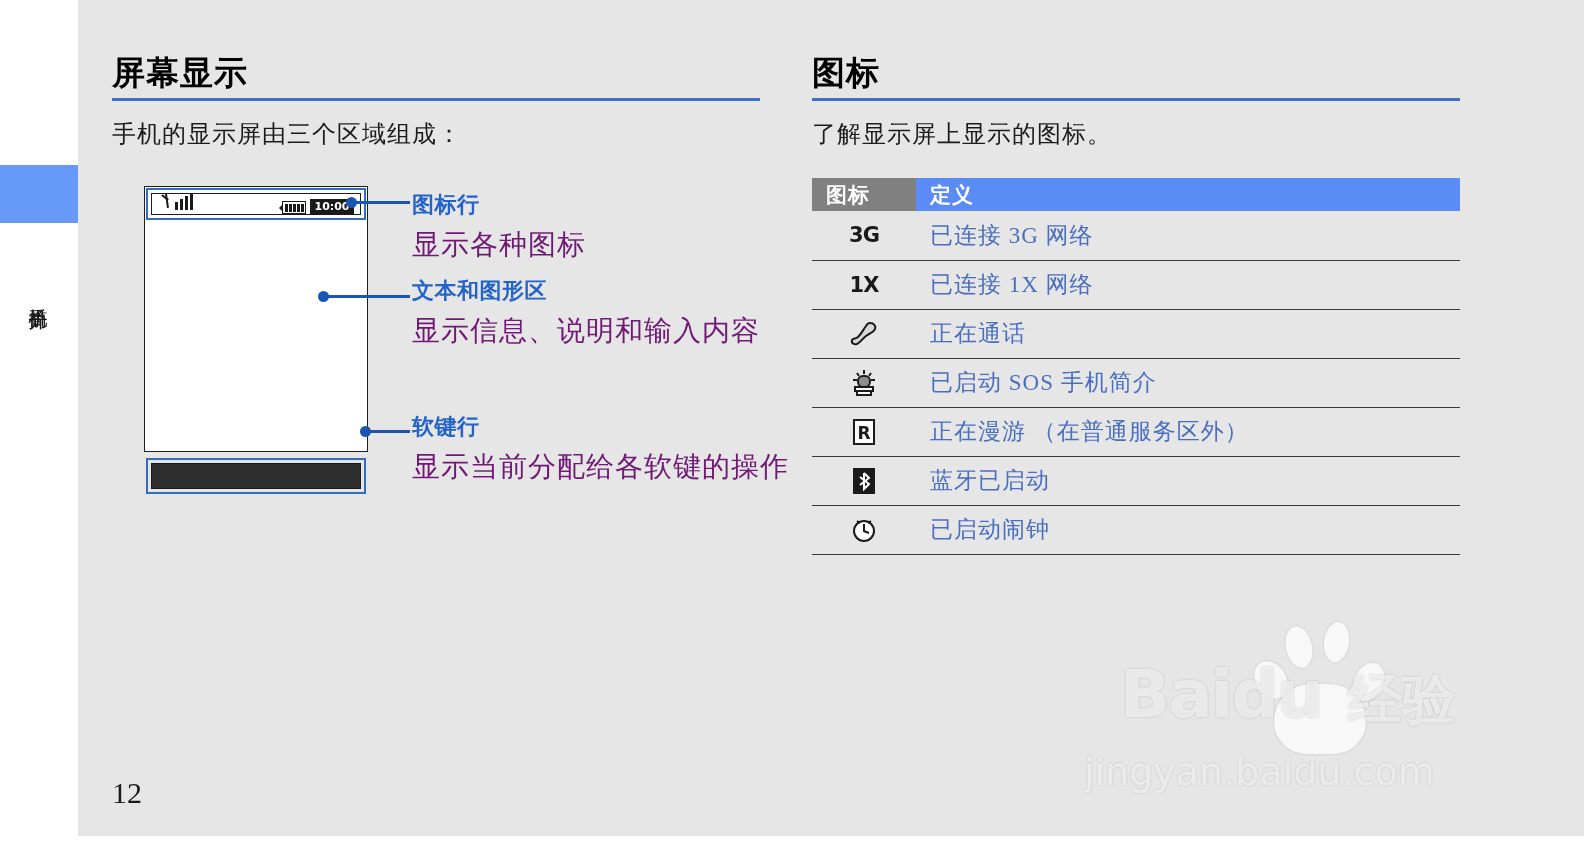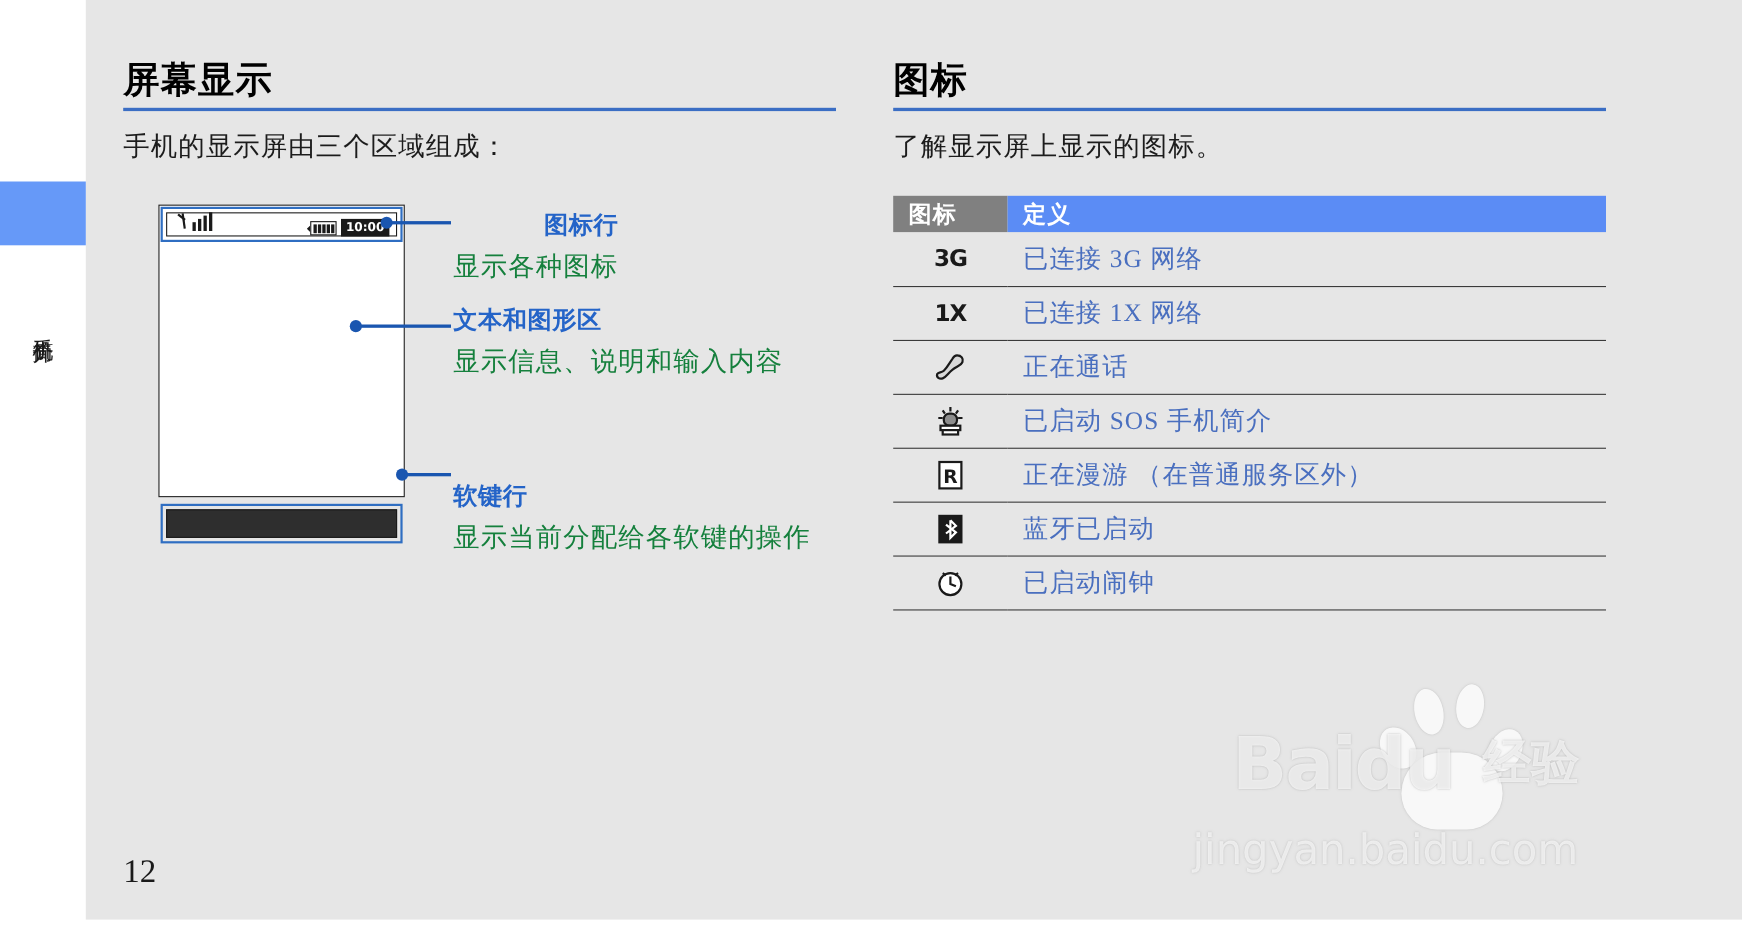--- a/index.html
+++ b/index.html
@@ -174,22 +174,22 @@
   .callout .ct {
     font-family: "DejaVu Sans", sans-serif;
     font-weight: bold;
     font-size: 22px;
     color: #2464c8;
     letter-spacing: 0.5px;
     white-space: nowrap;
   }
   .callout .cd {
     margin-top: 6px;
-    font-size: 24px;
-    color: #15803d;
+    font-size: 28px;
+    color: #701a75;
     letter-spacing: 1px;
     white-space: nowrap;
   }
 
   
   .icon-table {
     position: absolute; left: 0; top: 178px;
     width: 648px;
   }
   .itbl { width: 648px; border-collapse: collapse; }
@@ -264,21 +264,21 @@
     font-size: 66px;
     color: rgba(255,255,255,0.70);
     text-shadow: 0 0 2px rgba(140,140,140,0.55);
     letter-spacing: -2px;
     white-space: nowrap;
   }
   .wm-cn {
     position: absolute; left: 268px; top: 44px;
     font-family: "DejaVu Sans", sans-serif;
     font-weight: bold;
-    font-size: 44px;
+    font-size: 54px;
     color: rgba(255,255,255,0.70);
     text-shadow: 0 0 2px rgba(140,140,140,0.55);
     white-space: nowrap;
   }
   .wm-paw { position: absolute; left: 182px; top: -8px; }
   .wm-paw span {
     position: absolute; background: rgba(255,255,255,0.72); border-radius: 50%;
     box-shadow: 0 0 2px rgba(150,150,150,0.5);
   }
   .wm-paw .t1 { left: 24px;  top: 14px; width: 26px; height: 42px; transform: rotate(-12deg); }
@@ -341,31 +341,31 @@
 
       <div class="dot" style="left:214px; top:11px;"></div>
       <div class="leader" style="left:222px; top:15px; width:56px;"></div>
 
       <div class="dot" style="left:186px; top:105px;"></div>
       <div class="leader" style="left:194px; top:109px; width:84px;"></div>
 
       <div class="dot" style="left:228px; top:240px;"></div>
       <div class="leader" style="left:236px; top:244px; width:42px;"></div>
 
-      <div class="callout" style="left:280px; top:4px;text-align:right;">
+      <div class="callout" style="left:280px; top:4px;">
         <div class="ct">图标行</div>
         <div class="cd">显示各种图标</div>
       </div>
 
       <div class="callout" style="left:280px; top:90px;">
         <div class="ct">文本和图形区</div>
         <div class="cd">显示信息、说明和输入内容</div>
       </div>
 
-      <div class="callout" style="left:280px; top:226px;margin-top:24px;">
+      <div class="callout" style="left:280px; top:226px;">
         <div class="ct">软键行</div>
         <div class="cd">显示当前分配给各软键的操作</div>
       </div>
 
     </div>
 
     <div class="pagenum" style="left:0; top:776px;">12</div>
   </div>
 
   <div class="col-right">

